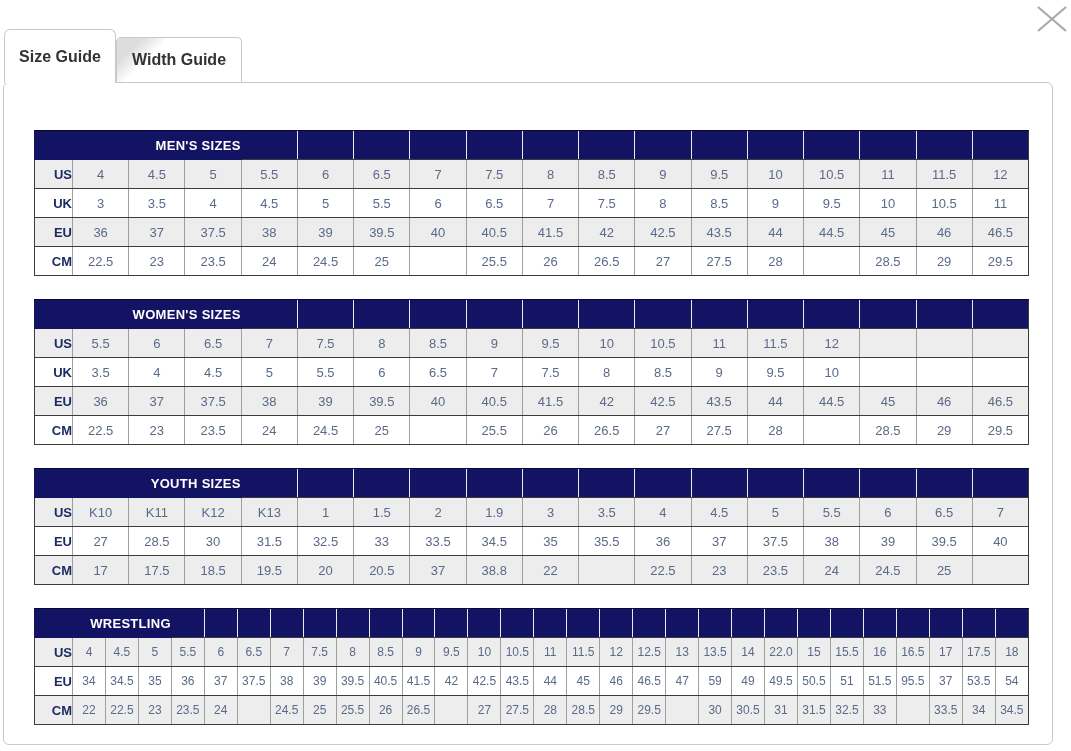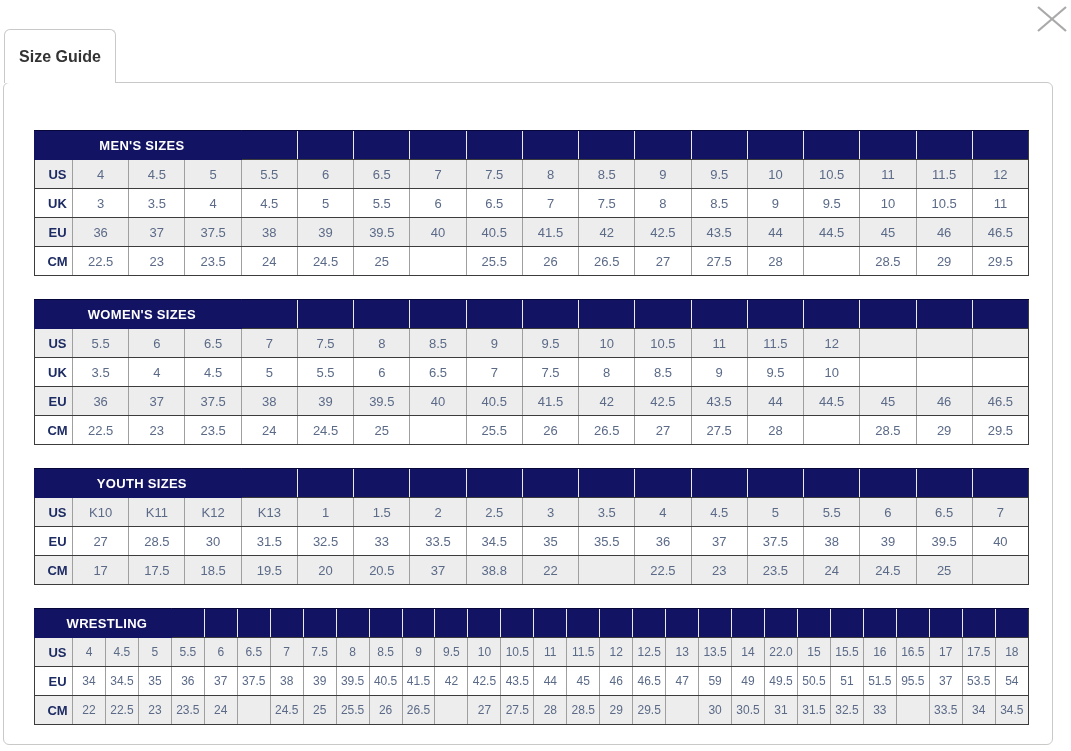--- a/index.html
+++ b/index.html
@@ -29,27 +29,27 @@
 
   
   .panel{position:absolute; left:3px; top:82px; width:1050px; height:663px;
     border:1px solid var(--panel-border); border-radius:6px; background:#fff;}
   .tables{position:absolute; left:30px; top:47px; width:995px;}
 
   
   table.size{border-collapse:collapse; table-layout:fixed; width:995px;
     margin-bottom:23px; border:1px solid var(--border-dark);}
   table.size th, table.size td{height:29px; overflow:hidden; white-space:nowrap;}
-  th.title{background:var(--navy); color:#ffffff; text-align:center; padding-left:8px;
+  th.title{background:var(--navy); color:#ffffff; text-align:right; padding-left:8px;
     font-size:13px; font-weight:700; letter-spacing:.3px; height:23px;
     border:1px solid var(--navy); border-top-color:#06063a;}
   th.hsep{background:var(--navy); height:23px; border-top:1px solid #06063a;
     border-left:1px solid #eaeaea; border-bottom:1px solid var(--border-dark);}
   tbody th.rlabel{color:var(--label-text); font-size:13px; font-weight:700;
-    text-align:center; padding-left:8px;
+    text-align:right; padding-left:8px;
     border-top:1px solid var(--border-dark); border-bottom:1px solid var(--border-dark);
     border-left:1px solid var(--border-dark); border-right:1px solid var(--border-light);}
   tbody td{color:var(--cell-text); font-size:13px; text-align:center;
     border-top:1px solid var(--border-dark); border-bottom:1px solid var(--border-dark);
     border-left:1px solid var(--border-light); border-right:1px solid var(--border-light);}
   tbody td:last-child{border-right:1px solid var(--border-dark);}
   tbody tr:nth-child(odd){background:var(--stripe);}
   tbody tr:nth-child(even){background:#ffffff;}
   table.size.t29 tbody td{font-size:12px;}
 </style>
@@ -60,20 +60,24 @@
 
   <div class="close" title="">
     <svg width="34" height="30" viewBox="0 0 34 30">
       <line x1="3" y1="3" x2="31" y2="27" stroke="#a9a9a9" stroke-width="2.2"></line>
       <line x1="31" y1="3" x2="3" y2="27" stroke="#a9a9a9" stroke-width="2.2"></line>
     </svg>
   </div>
 
   <div class="tab tab-active">
     <span class="lbl">Size Guide</span>
+  </div>
+  <div class="tab tab-inactive">
+    <span class="fold"></span>
+    <span class="lbl">Width Guide</span>
   </div>
 
   <div class="panel">
     <div class="tables">
         <table class="size">
           <colgroup>
             <col style="width: 38px;">
             <col>
             <col>
             <col>
@@ -360,21 +364,21 @@
           <tbody>
             <tr>
               <th class="rlabel">US</th>
               <td>K10</td>
               <td>K11</td>
               <td>K12</td>
               <td>K13</td>
               <td>1</td>
               <td>1.5</td>
               <td>2</td>
-              <td>2.5</td>
+              <td>1.9</td>
               <td>3</td>
               <td>3.5</td>
               <td>4</td>
               <td>4.5</td>
               <td>5</td>
               <td>5.5</td>
               <td>6</td>
               <td>6.5</td>
               <td>7</td>
             </tr>

